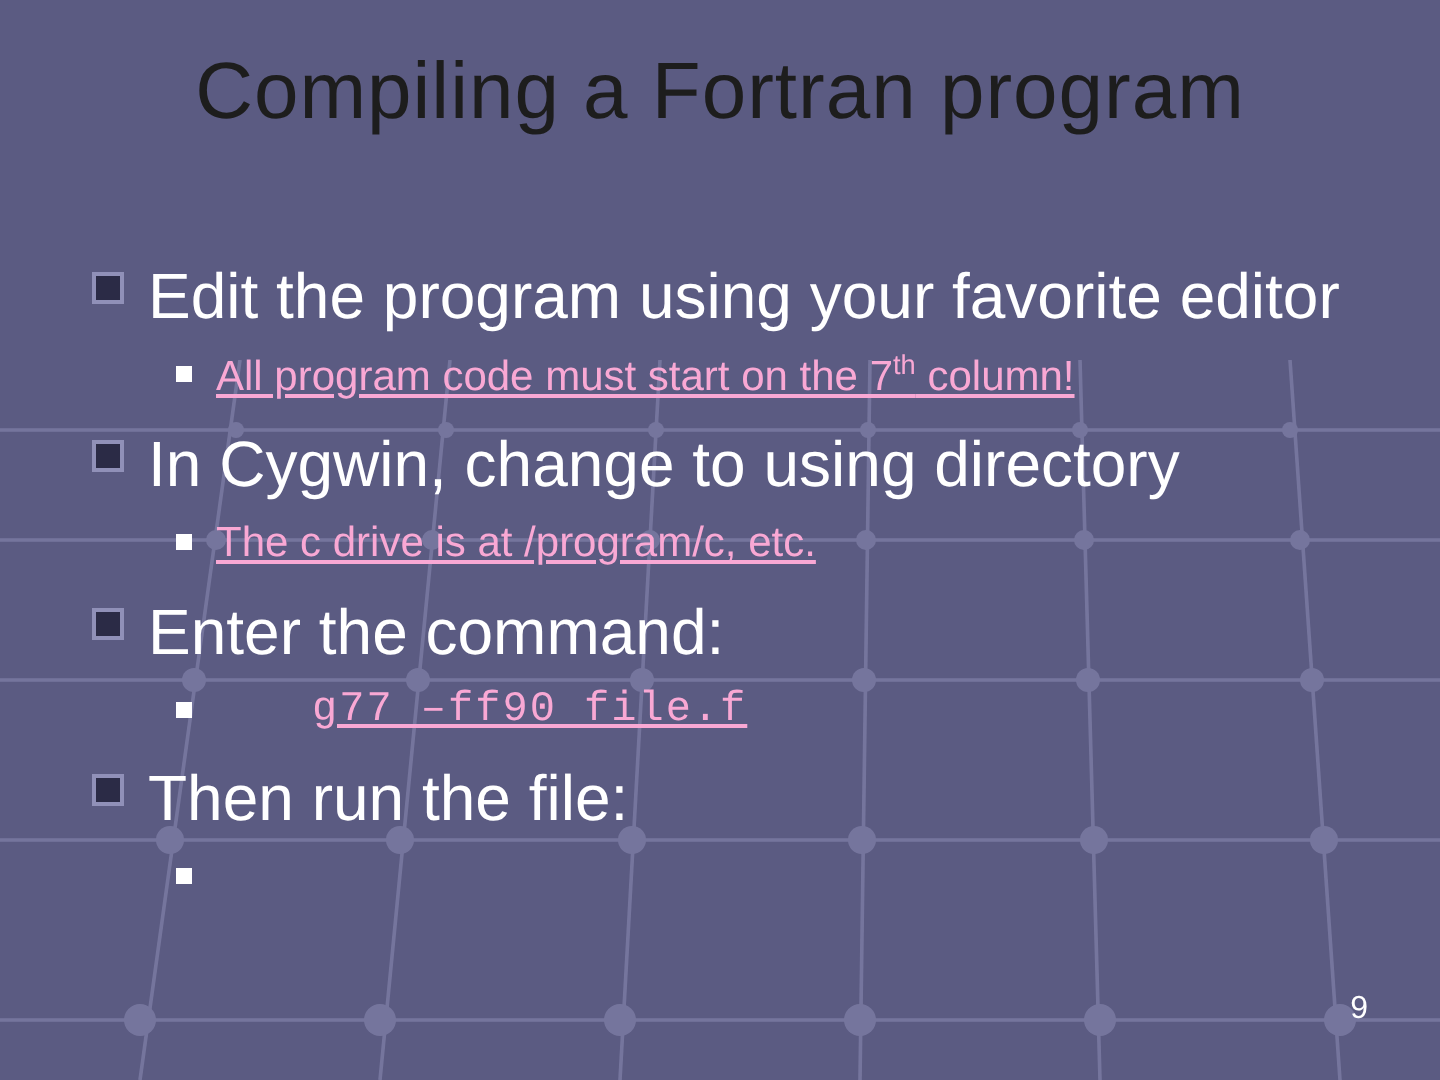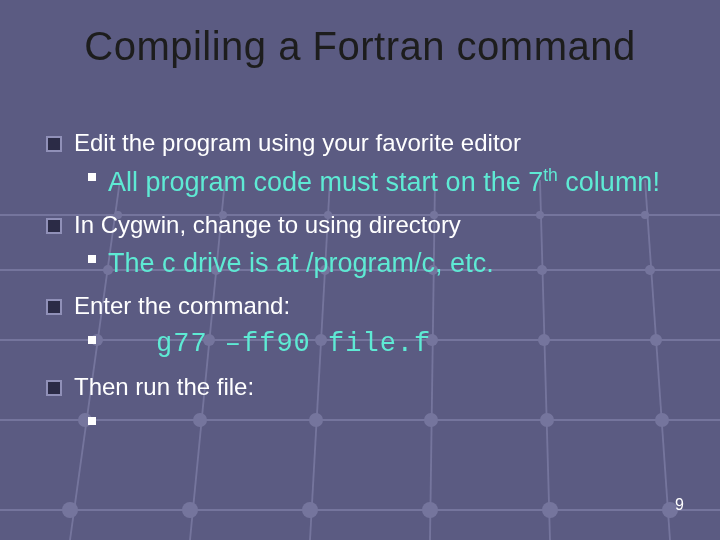--- a/index.html
+++ b/index.html
@@ -57,44 +57,45 @@
   .l1 .bullet {
     width: 12px;
     height: 12px;
     background: #2b2b46;
     border: 2px solid #9090b8;
     margin-top: 8px;
     margin-right: 12px;
     flex: 0 0 auto;
   }
   .l1 .txt {
-    font-size: 24px;
+    font-size: 32px;
     line-height: 1.25;
     color: #ffffff;
   }
 
   .l2 {
     display: flex;
     align-items: flex-start;
     margin-left: 42px;
     margin-top: 6px;
     margin-bottom: 10px;
   }
   .l2 .sq {
     width: 8px;
     height: 8px;
     background: #ffffff;
     margin-top: 9px;
     margin-right: 12px;
     flex: 0 0 auto;
   }
   .l2 .txt {
-    font-size: 27px;
+    font-size: 21px;
     line-height: 1.3;
-    color: #5eead4;
+    color: #f9a8d4;
+    text-decoration: underline;
   }
   .mono {
     font-family: "Courier New", Courier, monospace;
     letter-spacing: 1px;
     margin-left: 48px;
   }
   sup { font-size: 0.65em; vertical-align: super; }
 
   .pagenum {
     position: absolute;
@@ -152,21 +153,21 @@
         <circle class="node" cx="118" cy="35" r="4"></circle>
           <circle class="node" cx="223" cy="35" r="4"></circle>
           <circle class="node" cx="328" cy="35" r="4"></circle>
           <circle class="node" cx="434" cy="35" r="4"></circle>
           <circle class="node" cx="540" cy="35" r="4"></circle>
           <circle class="node" cx="645" cy="35" r="4"></circle>
       </g>
     </svg>
   </div>
 
-  <div class="title">Compiling a Fortran command</div>
+  <div class="title">Compiling a Fortran program</div>
 
   <div class="content">
 
     <div class="l1">
       <div class="bullet"></div>
       <div class="txt">Edit the program using your favorite editor</div>
     </div>
     <div class="l2">
       <div class="sq"></div>
       <div class="txt">

